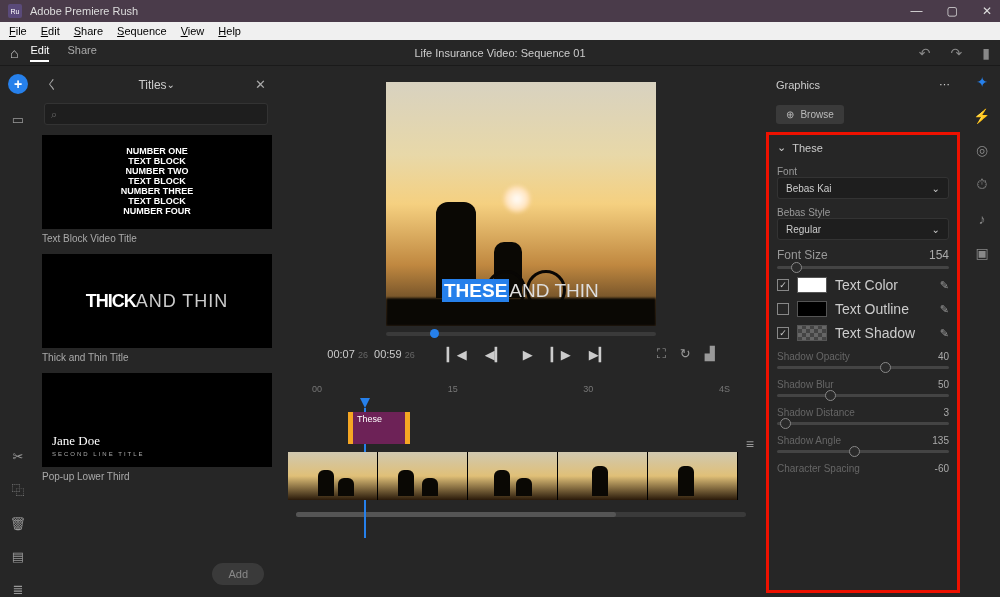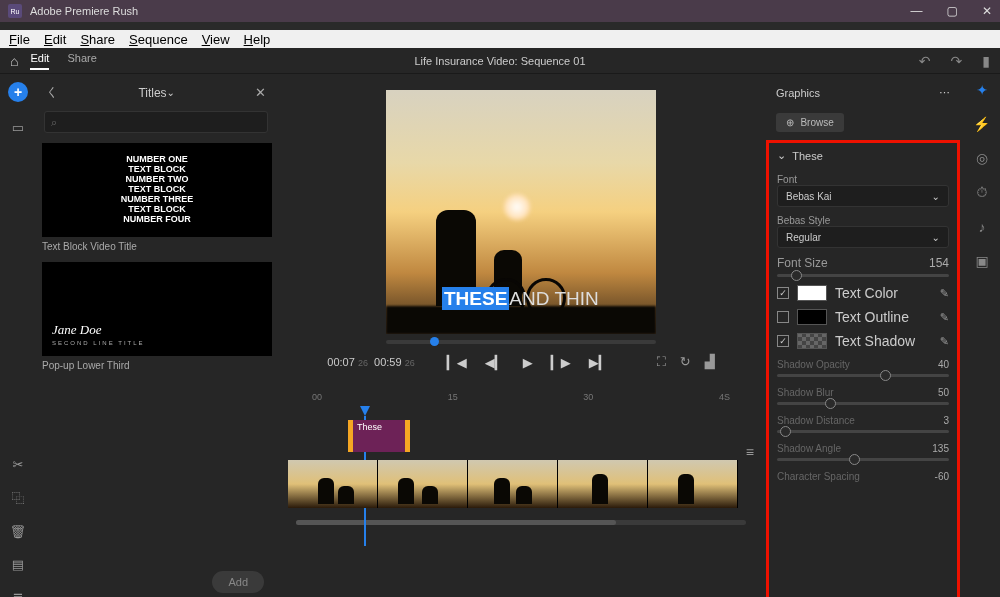--- a/index.html
+++ b/index.html
@@ -5,21 +5,21 @@
 * { box-sizing: border-box; margin: 0; padding: 0; font-family: 'Segoe UI', Tahoma, sans-serif; }
 body { width: 1000px; height: 597px; background: #2a2a2a; color: #ccc; overflow: hidden; font-size: 11px; }
 
 
 .titlebar { height: 22px; background: #4a3b4a; display: flex; align-items: center; padding: 0 8px; color: #ddd; }
 .titlebar .app-icon { width: 14px; height: 14px; background: #5a4a7a; border-radius: 2px; margin-right: 8px; display: flex; align-items: center; justify-content: center; font-size: 7px; color: #fff; }
 .titlebar .win-controls { margin-left: auto; display: flex; gap: 24px; font-size: 12px; }
 .titlebar .win-controls span { cursor: default; }
 
 
-.menubar { height: 18px; background: #f0f0f0; display: flex; align-items: center; padding: 0 2px; color: #000; font-size: 13px; margin-top: 8px; }
+.menubar { height: 18px; background: #f0f0f0; display: flex; align-items: center; padding: 0 2px; color: #000; font-size: 11px; }
 .menubar span { padding: 0 7px; text-decoration: underline; text-decoration-color: transparent; }
 .menubar span::first-letter { text-decoration: underline; }
 
 
 .topbar { height: 26px; background: #262626; display: flex; align-items: center; padding: 0 10px; border-bottom: 1px solid #1a1a1a; }
 .topbar .home { font-size: 14px; margin-right: 12px; }
 .topbar .tabs { display: flex; gap: 18px; }
 .topbar .tabs .tab { color: #aaa; padding-bottom: 4px; }
 .topbar .tabs .tab.active { color: #fff; border-bottom: 2px solid #fff; }
 .topbar .doc-title { position: absolute; left: 50%; transform: translateX(-50%); color: #ccc; font-size: 11px; }
@@ -41,21 +41,21 @@
 .titles-hdr .title { color: #ccc; font-size: 12px; display: flex; align-items: center; gap: 0; }
 .titles-hdr .close { color: #aaa; font-size: 13px; }
 .search-box { height: 22px; background: #1e1e1e; border: 1px solid #333; border-radius: 3px; margin: 4px 2px 10px; display: flex; align-items: center; padding: 0 6px; color: #666; font-size: 11px; }
 .thumb-card { margin-bottom: 10px; }
 .thumb { width: 230px; height: 94px; background: #000; display: flex; align-items: center; justify-content: center; flex-direction: column; }
 .thumb.t1 { color: #fff; font-weight: 700; font-size: 9px; line-height: 1.1; text-align: center; }
 .thumb.t2 { color: #fff; }
 .thumb.t2 .thick { font-weight: 800; font-size: 18px; letter-spacing: -1px; }
 .thumb.t2 .thin { font-weight: 200; font-size: 18px; letter-spacing: 1px; color: #ccc; }
 .thumb.t3 { justify-content: flex-end; align-items: flex-start; padding: 10px; }
-.thumb.t3 .n { font-family: serif; font-size: 13px; font-style: italic; color: #fff; }
+.thumb.t3 .n { font-family: serif; font-size: 13px; color: #fff; }
 .thumb.t3 .s { font-size: 6px; letter-spacing: 2px; color: #aaa; margin-top: 2px; }
 .thumb-label { font-size: 10px; color: #aaa; margin-top: 4px; }
 .add-btn { margin: auto 6px 2px auto; background: #3a3a3a; color: #888; padding: 5px 16px; border-radius: 12px; font-size: 11px; }
 
 
 .center { flex: 1; background: #262626; display: flex; flex-direction: column; padding: 10px 8px 0; position: relative; }
 .preview { width: 270px; height: 244px; margin: 6px auto 0; background: linear-gradient(to bottom, #d8d2c0 0%, #e8d8a8 30%, #f5d080 50%, #c08840 75%, #3a2a18 100%); position: relative; overflow: hidden; }
 .preview .sun { position: absolute; top: 104px; left: 118px; width: 26px; height: 26px; background: radial-gradient(#fff, #ffd090); border-radius: 50%; filter: blur(2px); }
 .preview .fig1 { position: absolute; bottom: 28px; left: 50px; width: 40px; height: 96px; background: #0a0804; border-radius: 12px 12px 0 0; }
 .preview .fig2 { position: absolute; bottom: 28px; left: 108px; width: 28px; height: 56px; background: #0a0804; border-radius: 10px 10px 0 0; }
@@ -189,20 +189,26 @@
         <div>TEXT BLOCK</div>
         <div>NUMBER TWO</div>
         <div>TEXT BLOCK</div>
         <div>NUMBER THREE</div>
         <div>TEXT BLOCK</div>
         <div>NUMBER FOUR</div>
       </div>
       <div class="thumb-label">Text Block Video Title</div>
     </div>
 
+    <div class="thumb-card">
+      <div class="thumb t2">
+        <span><span class="thick">THICK</span><span class="thin">AND THIN</span></span>
+      </div>
+      <div class="thumb-label">Thick and Thin Title</div>
+    </div>
 
     <div class="thumb-card">
       <div class="thumb t3">
         <div class="n">Jane Doe</div>
         <div class="s">SECOND LINE TITLE</div>
       </div>
       <div class="thumb-label">Pop-up Lower Third</div>
     </div>
 
     <div class="add-btn">Add</div>

